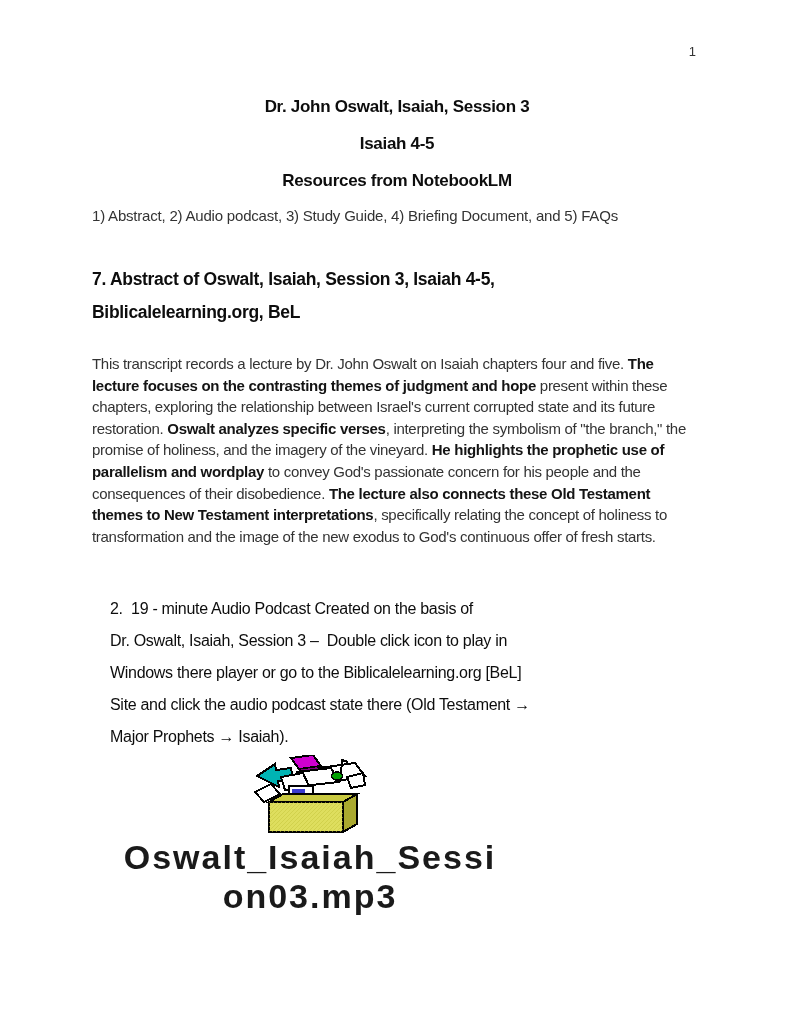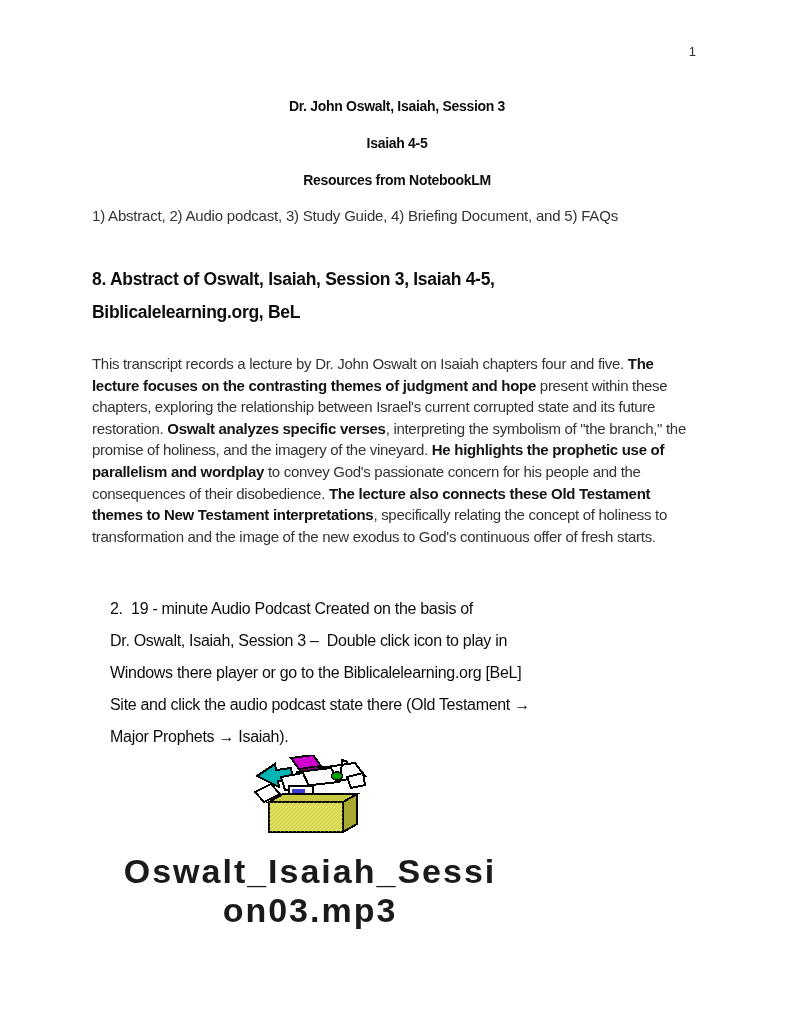--- a/index.html
+++ b/index.html
@@ -11,21 +11,21 @@
     font-family:"Liberation Sans", sans-serif;
     color:#333333;
   }
   .page-number {
     position:absolute; top:44px; right:95px;
     font-size:13px; color:#333333;
   }
   .content { padding:0 89px 0 92px; }
   .doc-title {
     margin:88px 0 0;
-    font-size:14px; font-weight:bold; letter-spacing:-0.3px;
+    font-size:17px; font-weight:bold; letter-spacing:-0.3px;
     line-height:37px; text-align:center; color:#0d0d0d;
   }
   .doc-title div { white-space:pre; }
   .intro {
     margin:6px 0 8px;
     font-size:15px; line-height:22px; color:#333333;
     letter-spacing:-0.2px;
   }
   .h-abstract {
     margin:36px 0 0;
@@ -47,21 +47,21 @@
   }
   .h-podcast div { white-space:pre; }
   .media-object {
     margin-top:2px;
     width:436px;
     text-align:center;
   }
   .media-icon-wrap { display:inline-block; line-height:0; }
   .media-icon-wrap svg { width:115px; height:79px; }
   .filename {
-    margin-top:14px;
+    margin-top:0;
     font-size:34px; line-height:39px; font-weight:bold;
     letter-spacing:2px; color:#1a1a1a;
   }
 </style>
 </head>
 <body>
 
 <div class="page">
 
   <div class="page-number">1</div>
@@ -70,21 +70,21 @@
 
     <div class="doc-title">
       <div>Dr. John Oswalt, Isaiah, Session 3</div>
       <div>Isaiah 4-5</div>
       <div>Resources from NotebookLM</div>
     </div>
 
     <p class="intro">1) Abstract, 2) Audio podcast, 3) Study Guide, 4) Briefing Document, and 5) FAQs</p>
 
     <div class="h-abstract">
-      <div>8. Abstract of Oswalt, Isaiah, Session 3, Isaiah 4-5,</div>
+      <div>7. Abstract of Oswalt, Isaiah, Session 3, Isaiah 4-5,</div>
       <div>Biblicalelearning.org, BeL</div>
     </div>
 
     <p class="abstract-para"><span>This transcript records a lecture by Dr. John Oswalt on Isaiah chapters four and five. </span><b>The lecture focuses on the contrasting themes of judgment and hope</b><span> present within these chapters, exploring the relationship between Israel's current corrupted state and its future restoration. </span><b>Oswalt analyzes specific verses</b><span>, interpreting the symbolism of "the branch," the promise of holiness, and the imagery of the vineyard. </span><b>He highlights the prophetic use of parallelism and wordplay</b><span> to convey God's passionate concern for his people and the consequences of their disobedience. </span><b>The lecture also connects these Old Testament themes to New Testament interpretations</b><span>, specifically relating the concept of holiness to transformation and the image of the new exodus to God's continuous offer of fresh starts.</span></p>
 
     <div class="h-podcast">
       <div>2.  19 - minute Audio Podcast Created on the basis of</div>
       <div>Dr. Oswalt, Isaiah, Session 3 –  Double click icon to play in</div>
       <div>Windows there player or go to the Biblicalelearning.org [BeL]</div>
       <div>Site and click the audio podcast state there (Old Testament →</div>

